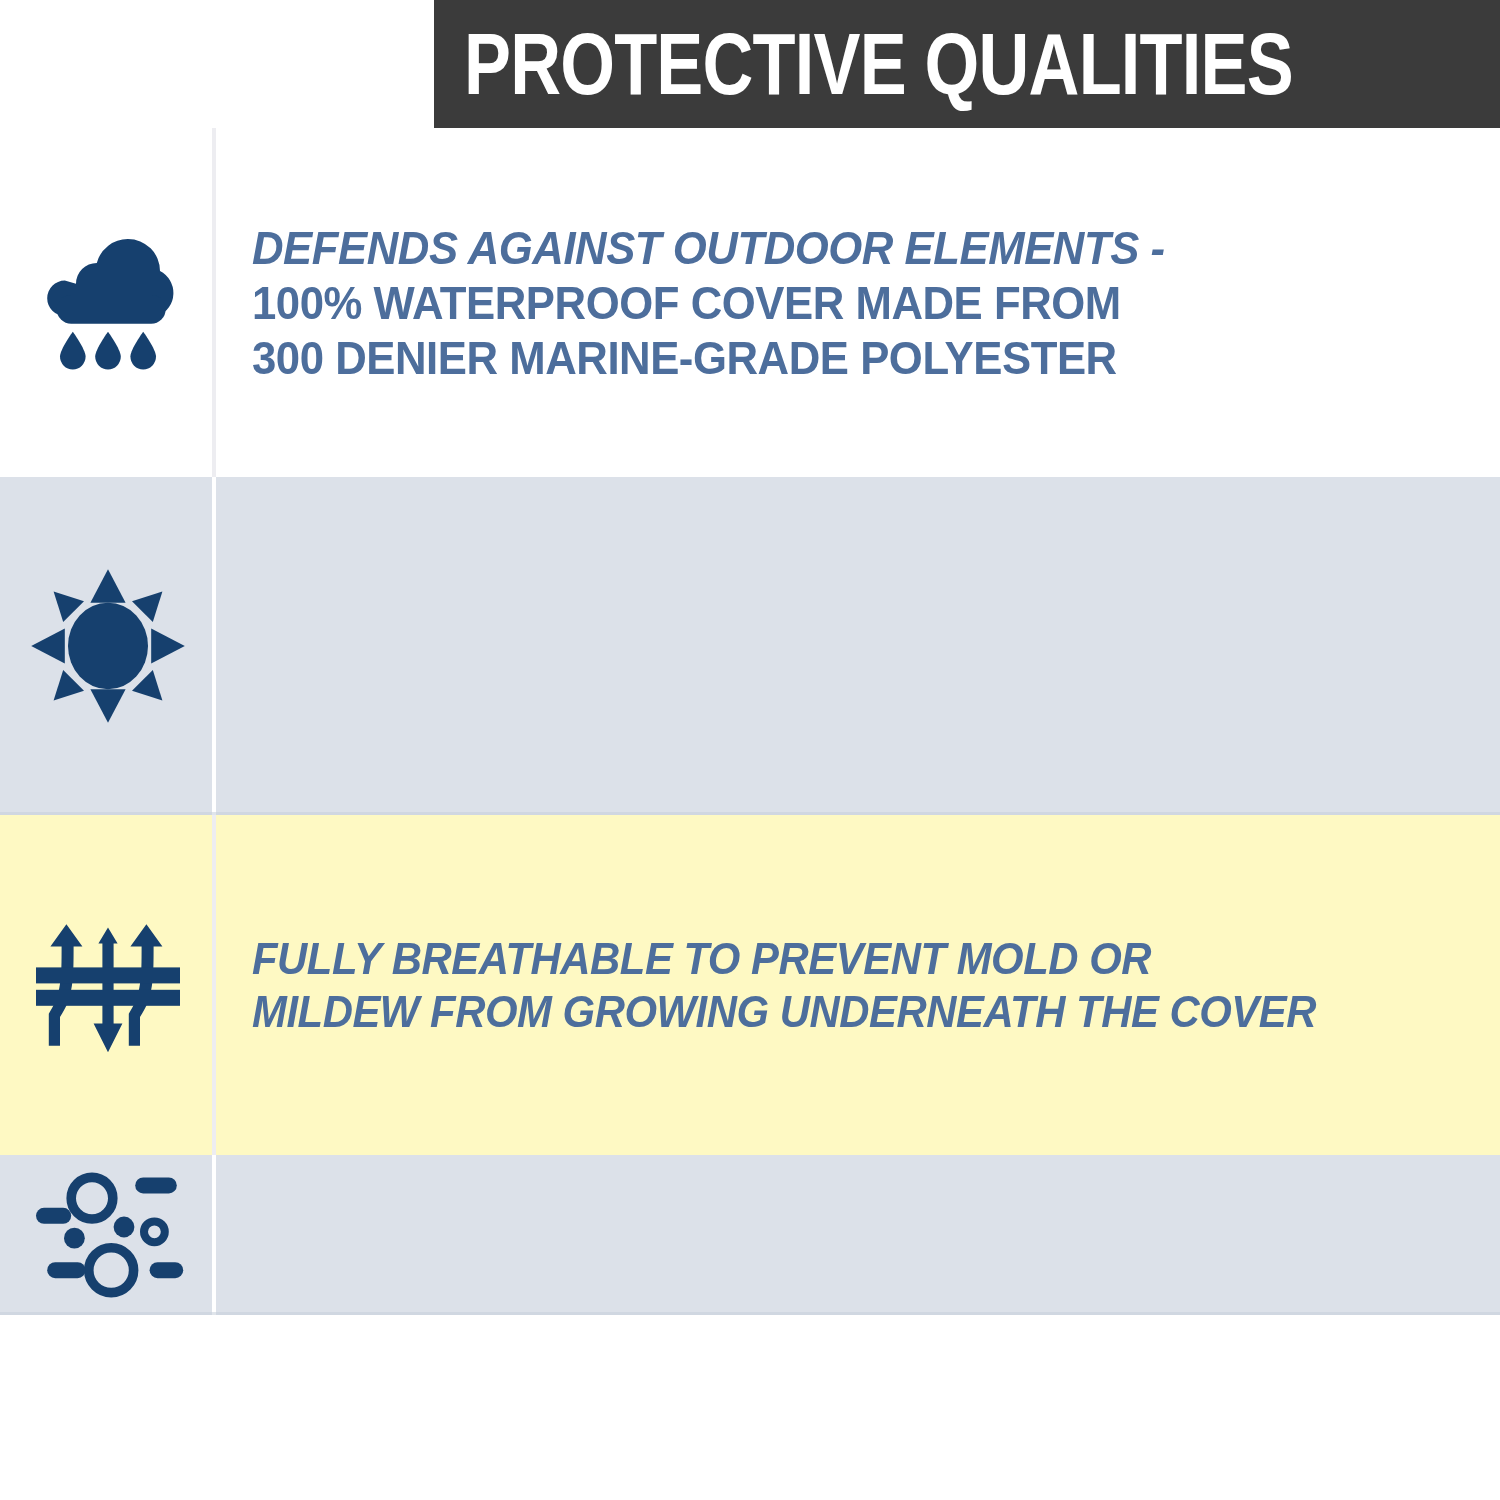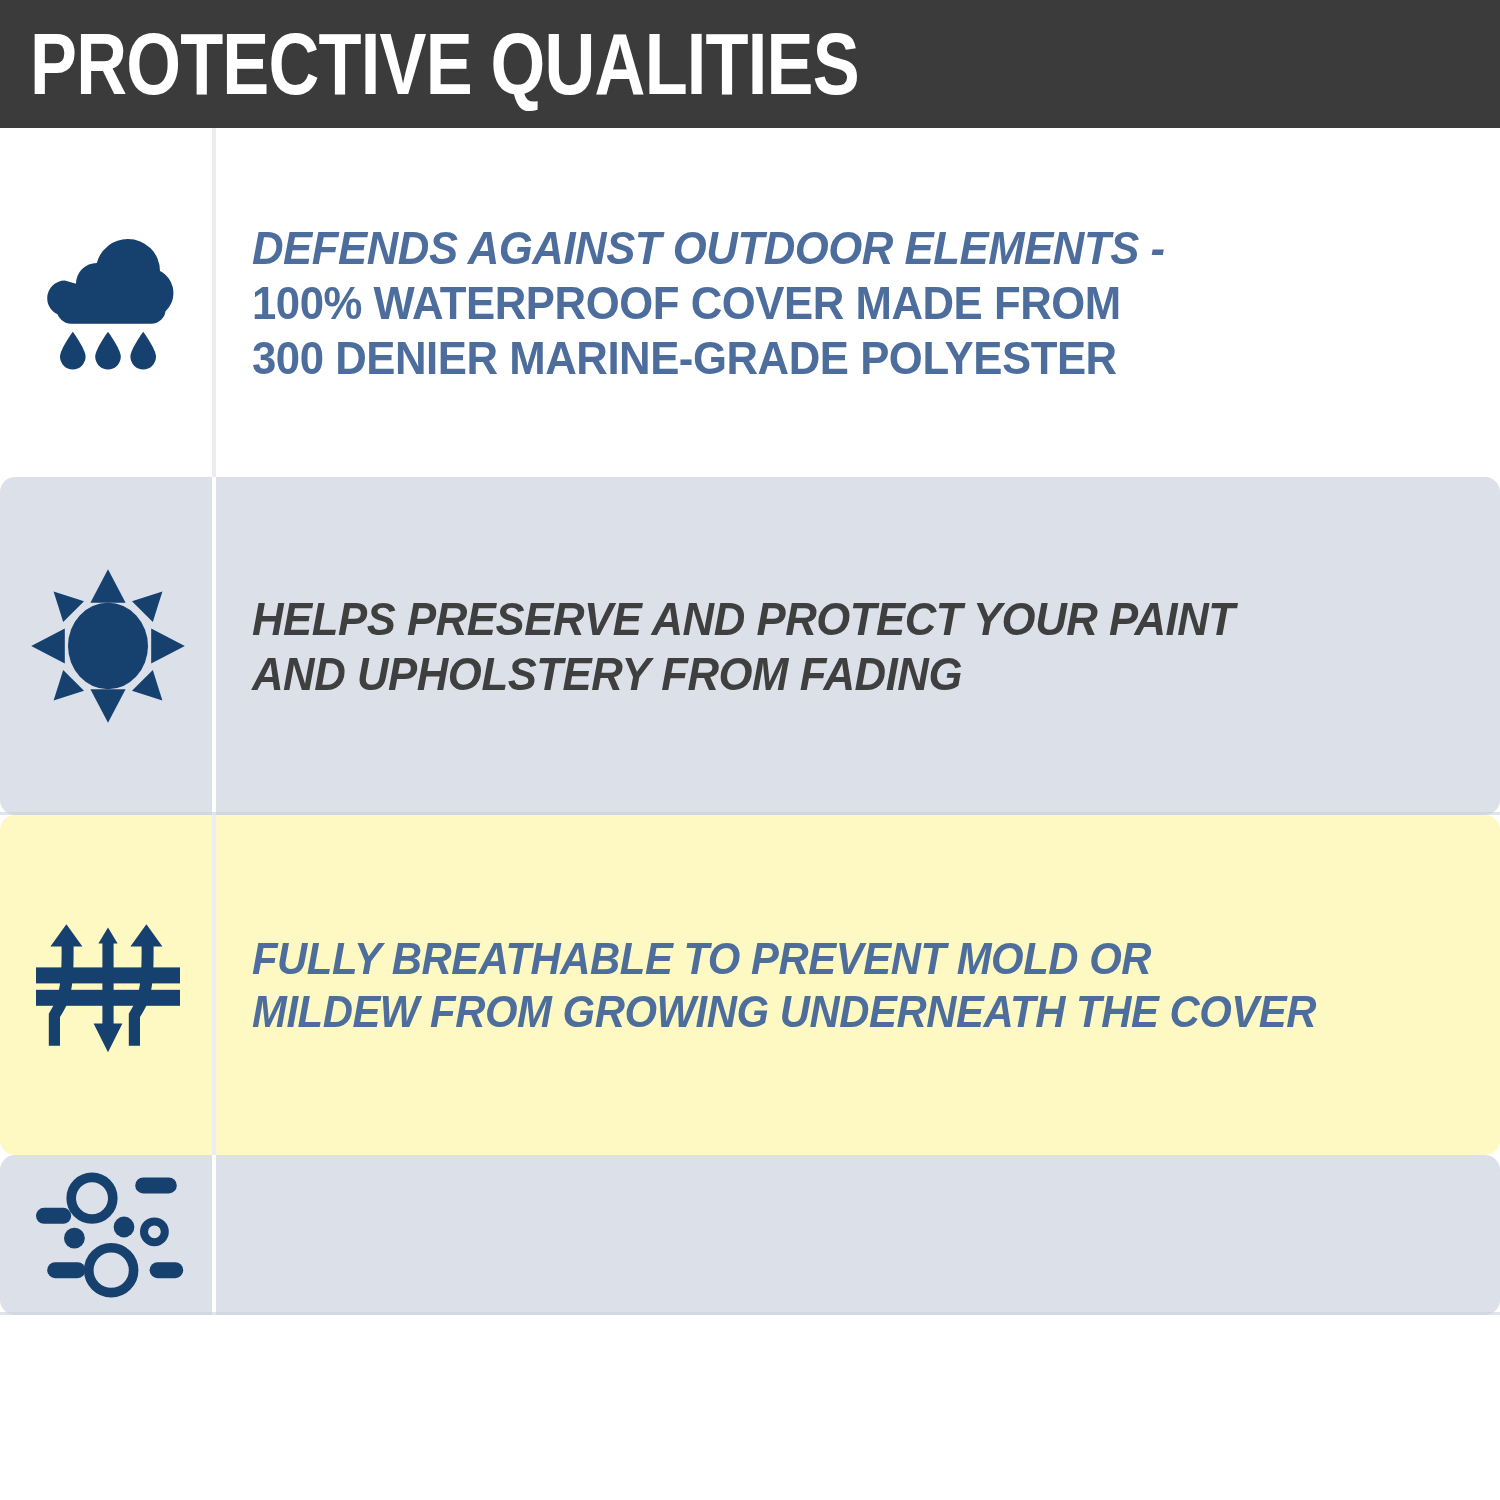--- a/index.html
+++ b/index.html
@@ -5,21 +5,21 @@
   * { margin:0; padding:0; box-sizing:border-box; }
   html, body {
     width:1500px; height:1500px;
     background:#ffffff;
     font-family:"Liberation Sans", sans-serif;
     overflow:hidden;
   }
   #infographic {
     position:relative;
     width:1500px; height:1266px;
-    display:flex; flex-direction:column;
+    display:flex; flex-direction:column;align-items:flex-end;
   }
 
   
   .header-bar {
     height:128px;
     background:#3b3b3b;
     display:flex; align-items:center;
     padding-left:30px;
     flex:0 0 128px;
   }
@@ -34,21 +34,20 @@
     transform-origin:left center;
     white-space:nowrap;
   }
 
   
   .feature-row {
     position:relative;
     display:flex;
     align-items:center;
     width:100%;
-    border-radius:15px;
   }
   .feature-row.r1 { flex:0 0 349px; background:#ffffff; }
   .feature-row.r2 { flex:0 0 338px; background:#dce1e9; }
   .feature-row.r3 { flex:0 0 340px; background:#fef9c3; }
   .feature-row.r4 { flex:1 1 auto;  background:#dce1e9; }
 
   
   .feature-row.r2::after, .feature-row.r4::after {
     content:""; position:absolute; left:0; right:0; bottom:0;
     height:3px; background:#c7cfdb; opacity:.55;
@@ -139,26 +138,20 @@
           <polygon points="50,98 61,77 39,77"></polygon>
           <polygon points="2,50 23,39 23,61"></polygon>
           <polygon points="98,50 77,39 77,61"></polygon>
           <polygon points="16,16 35,22 22,35"></polygon>
           <polygon points="84,16 78,35 65,22"></polygon>
           <polygon points="16,84 22,65 35,78"></polygon>
           <polygon points="84,84 65,78 78,65"></polygon>
         </g>
       </svg>
     </div>
-    <div class="text-cell">
-      <div class="feature-text gray italic">
-        <span class="line">HELPS PRESERVE AND PROTECT YOUR PAINT</span>
-        <span class="line">AND UPHOLSTERY FROM FADING</span>
-      </div>
-    </div>
   </div>
 
   <div class="feature-row r3">
     <div class="icon-cell">
       <svg class="icon-box" viewBox="0 0 100 100">
         <g fill="#16406e">
 
           <path d="M24,12 L34,26 L28.5,26
                    C28.5,45 28.5,58 20,70
                    L20,88 L13,88 L13,68

